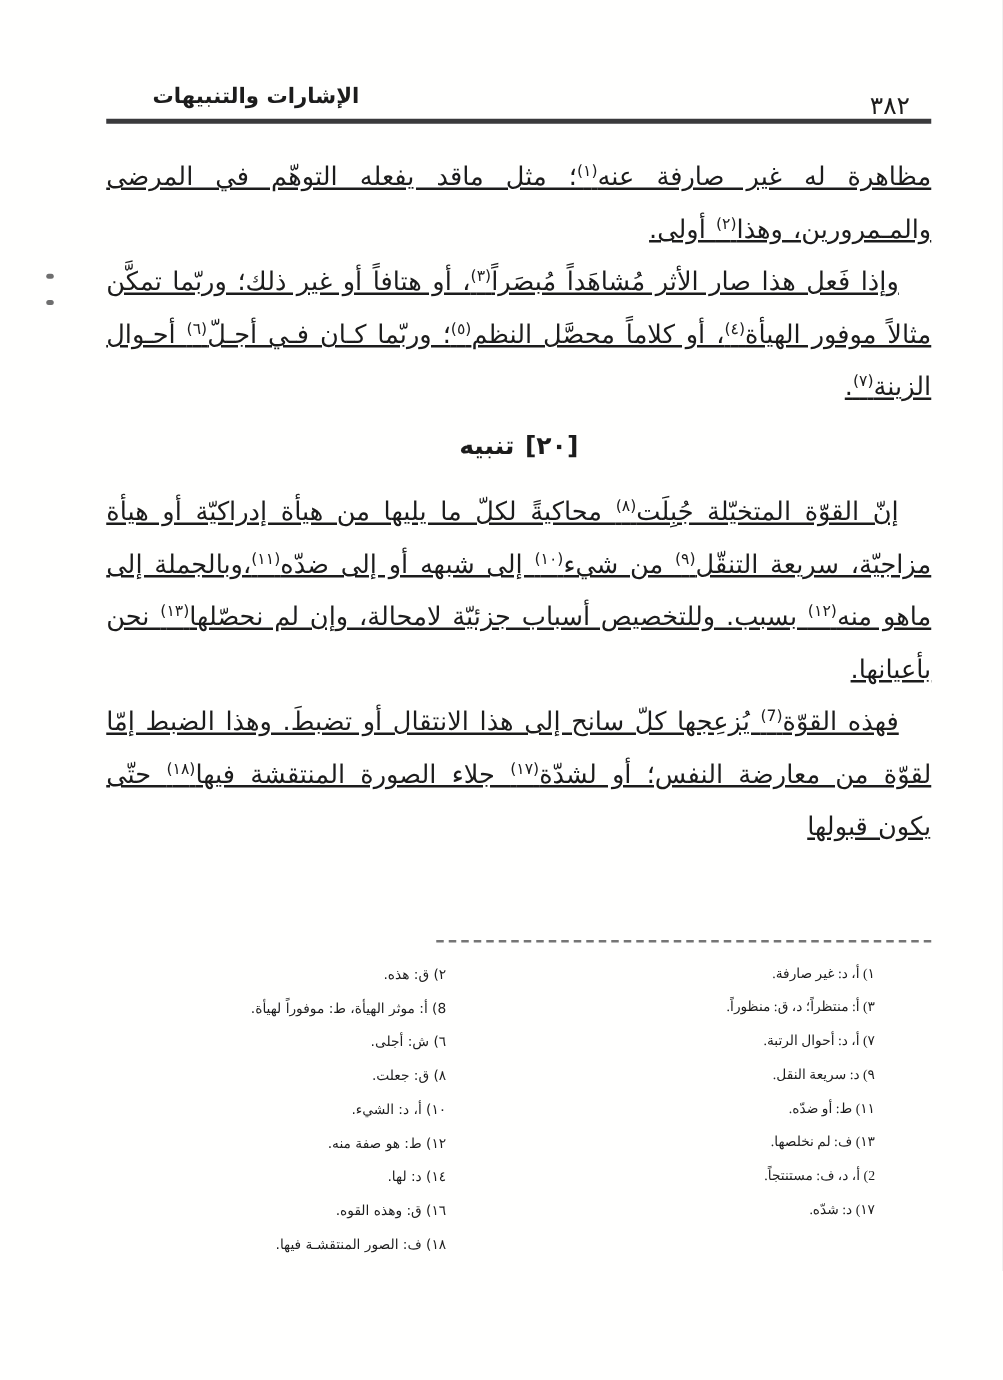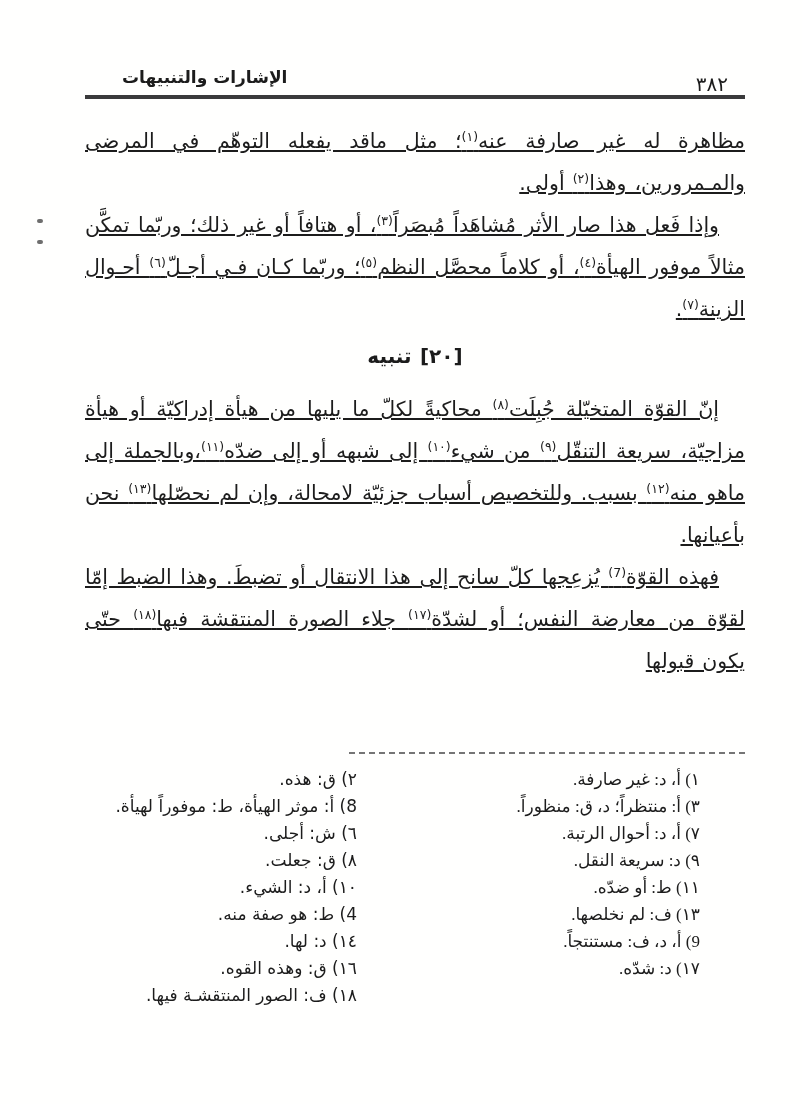--- a/index.html
+++ b/index.html
@@ -87,21 +87,21 @@
     position: absolute;
     top: 752px;
     right: 57px;
     width: 396px;
     height: 0;
     border-top: 2px dashed #757575;
   }
   .fn-col {
     position: absolute;
     top: 766px;
-    font-size: 17px;
+    font-size: 11px;
     line-height: 27px;
     text-align: right;
     white-space: nowrap;
   }
   .fn-col.right-col { right: 102px; font-family: Liberation Serif, serif; }
   .fn-col.left-col  { right: 445px; }
   .fn-line { margin: 0; }
 </style>
 </head>
 <body>
@@ -124,28 +124,28 @@
     </div>
 
   <div class="fn-sep"></div>
   <div class="fn-col right-col" id="fn-right">
       <div class="fn-line">١) أ، د: غير صارفة.</div>
       <div class="fn-line">٣) أ: منتظراً؛ د، ق: منظوراً.</div>
       <div class="fn-line">٧) أ، د: أحوال الرتبة.</div>
       <div class="fn-line">٩) د: سريعة النقل.</div>
       <div class="fn-line">١١) ط: أو ضدّه.</div>
       <div class="fn-line">١٣) ف: لم نخلصها.</div>
-      <div class="fn-line">9) أ، د، ف: مستنتجاً.</div>
+      <div class="fn-line">2) أ، د، ف: مستنتجاً.</div>
       <div class="fn-line">١٧) د: شدّه.</div>
     </div>
   <div class="fn-col left-col" id="fn-left">
       <div class="fn-line">٢) ق: هذه.</div>
       <div class="fn-line">8) أ: موثر الهيأة، ط: موفوراً لهيأة.</div>
       <div class="fn-line">٦) ش: أجلى.</div>
       <div class="fn-line">٨) ق: جعلت.</div>
       <div class="fn-line">١٠) أ، د: الشيء.</div>
-      <div class="fn-line">4) ط: هو صفة منه.</div>
+      <div class="fn-line">١٢) ط: هو صفة منه.</div>
       <div class="fn-line">١٤) د: لها.</div>
       <div class="fn-line">١٦) ق: وهذه القوه.</div>
       <div class="fn-line">١٨) ف: الصور المنتقشـة فيها.</div>
     </div>
 
 </div>
 
 </body></html>

